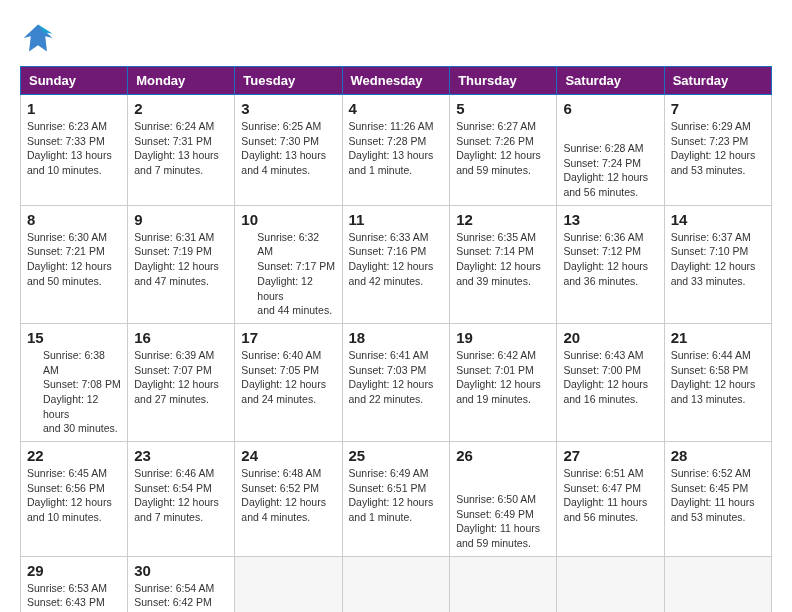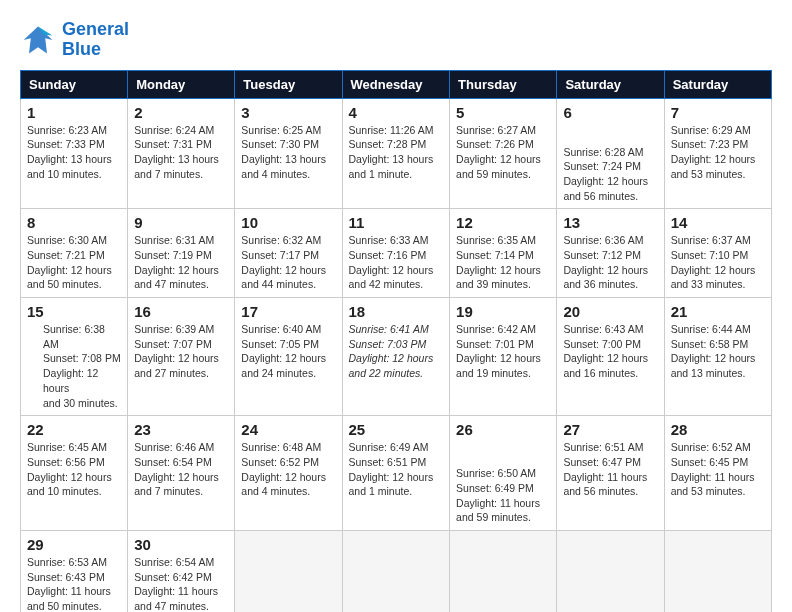--- a/index.html
+++ b/index.html
@@ -45,21 +45,21 @@
     .location {
       font-size: 15px;
       color: #555;
     }
     .calendar {
       width: 100%;
       border-collapse: collapse;
       font-size: 11px;
     }
     .calendar th {
-      background: #0f172a;
+      background: #701a75;
       color: #fff;
       text-align: left;
       padding: 6px 8px;
       font-size: 13px;
       font-weight: bold;
       border: 1px solid #1a6fc4;
     }
     .calendar td {
       border: 1px solid #ccc;
       vertical-align: top;
@@ -86,24 +86,20 @@
   </style>
 </head>
 <body>
 
 <div class="header">
   <div class="logo">
     <svg class="logo-bird" viewBox="0 0 40 40" xmlns="http://www.w3.org/2000/svg">
       <polygon points="20,5 36,20 28,18 30,35 20,28 10,35 12,18 4,20" fill="#1a6fc4" opacity="0.85"></polygon>
       <polygon points="20,5 36,15 26,14" fill="#1a9fd4"></polygon>
     </svg>
-    <div class="logo-text">
-      <span>General</span><br>
-      <span style="color:#1a6fc4;">Blue</span>
-    </div>
   </div>
   <div class="title-block">
     <div class="month-title"></div>
     <div class="location"></div>
   </div>
 </div>
 
 <table class="calendar">
   <thead>
     <tr>
@@ -178,21 +174,21 @@
         </td>
         <td>
           <span class="day-num">9</span>
           <div class="day-info" style="white-space: pre-line;">Sunrise: 6:31 AM
 Sunset: 7:19 PM
 Daylight: 12 hours
 and 47 minutes.</div>
         </td>
         <td>
           <span class="day-num">10</span>
-          <div class="day-info" style="white-space: pre-line;">Sunrise: 6:32 AM
+          <div class="day-info" style="white-space: pre-line; margin-left: 16px;">Sunrise: 6:32 AM
 Sunset: 7:17 PM
 Daylight: 12 hours
 and 44 minutes.</div>
         </td>
         <td>
           <span class="day-num">11</span>
           <div class="day-info" style="white-space: pre-line;">Sunrise: 6:33 AM
 Sunset: 7:16 PM
 Daylight: 12 hours
 and 42 minutes.</div>
@@ -236,21 +232,21 @@
         </td>
         <td>
           <span class="day-num">17</span>
           <div class="day-info" style="white-space: pre-line;">Sunrise: 6:40 AM
 Sunset: 7:05 PM
 Daylight: 12 hours
 and 24 minutes.</div>
         </td>
         <td>
           <span class="day-num">18</span>
-          <div class="day-info" style="white-space: pre-line; font-style: italic;">Sunrise: 6:41 AM
+          <div class="day-info" style="white-space: pre-line;">Sunrise: 6:41 AM
 Sunset: 7:03 PM
 Daylight: 12 hours
 and 22 minutes.</div>
         </td>
         <td>
           <span class="day-num">19</span>
           <div class="day-info" style="white-space: pre-line;">Sunrise: 6:42 AM
 Sunset: 7:01 PM
 Daylight: 12 hours
 and 19 minutes.</div>

